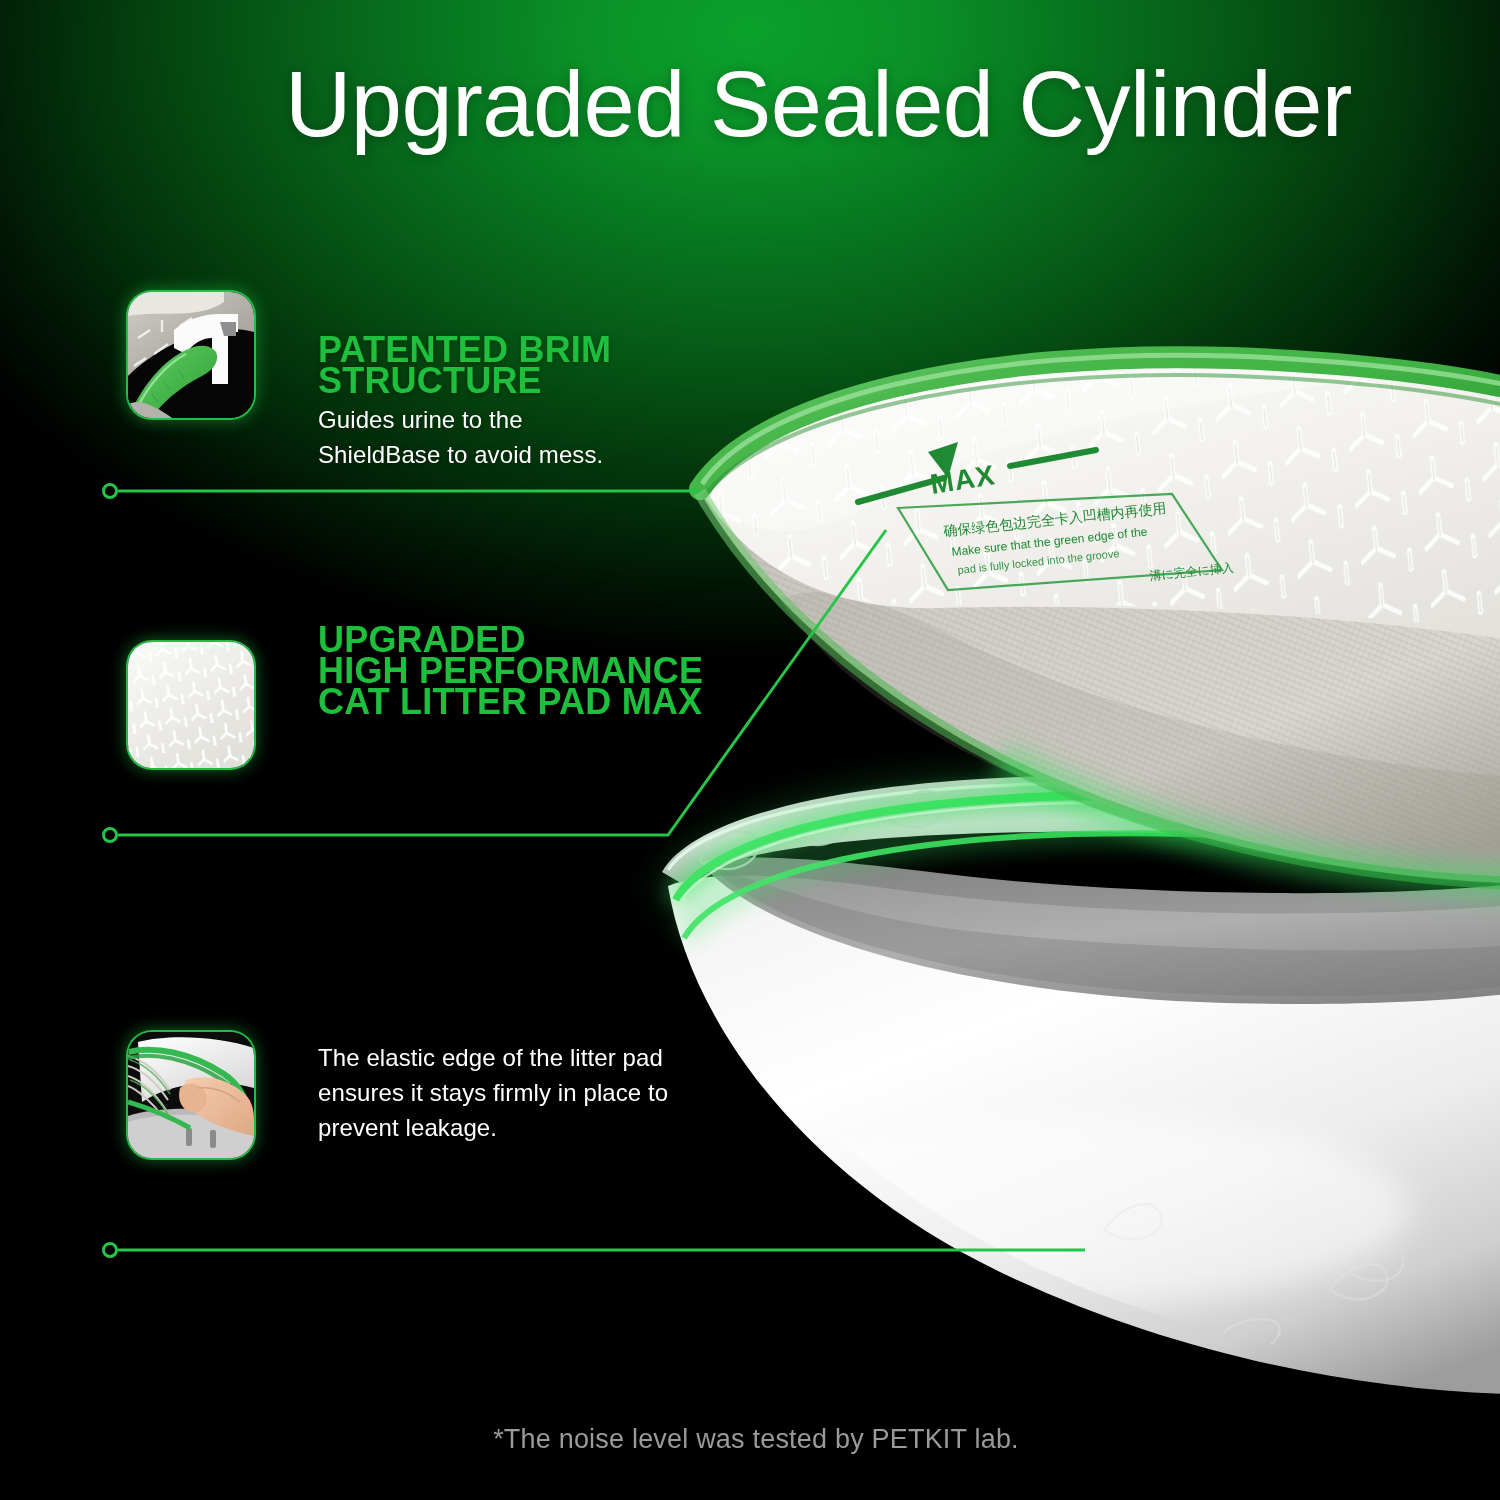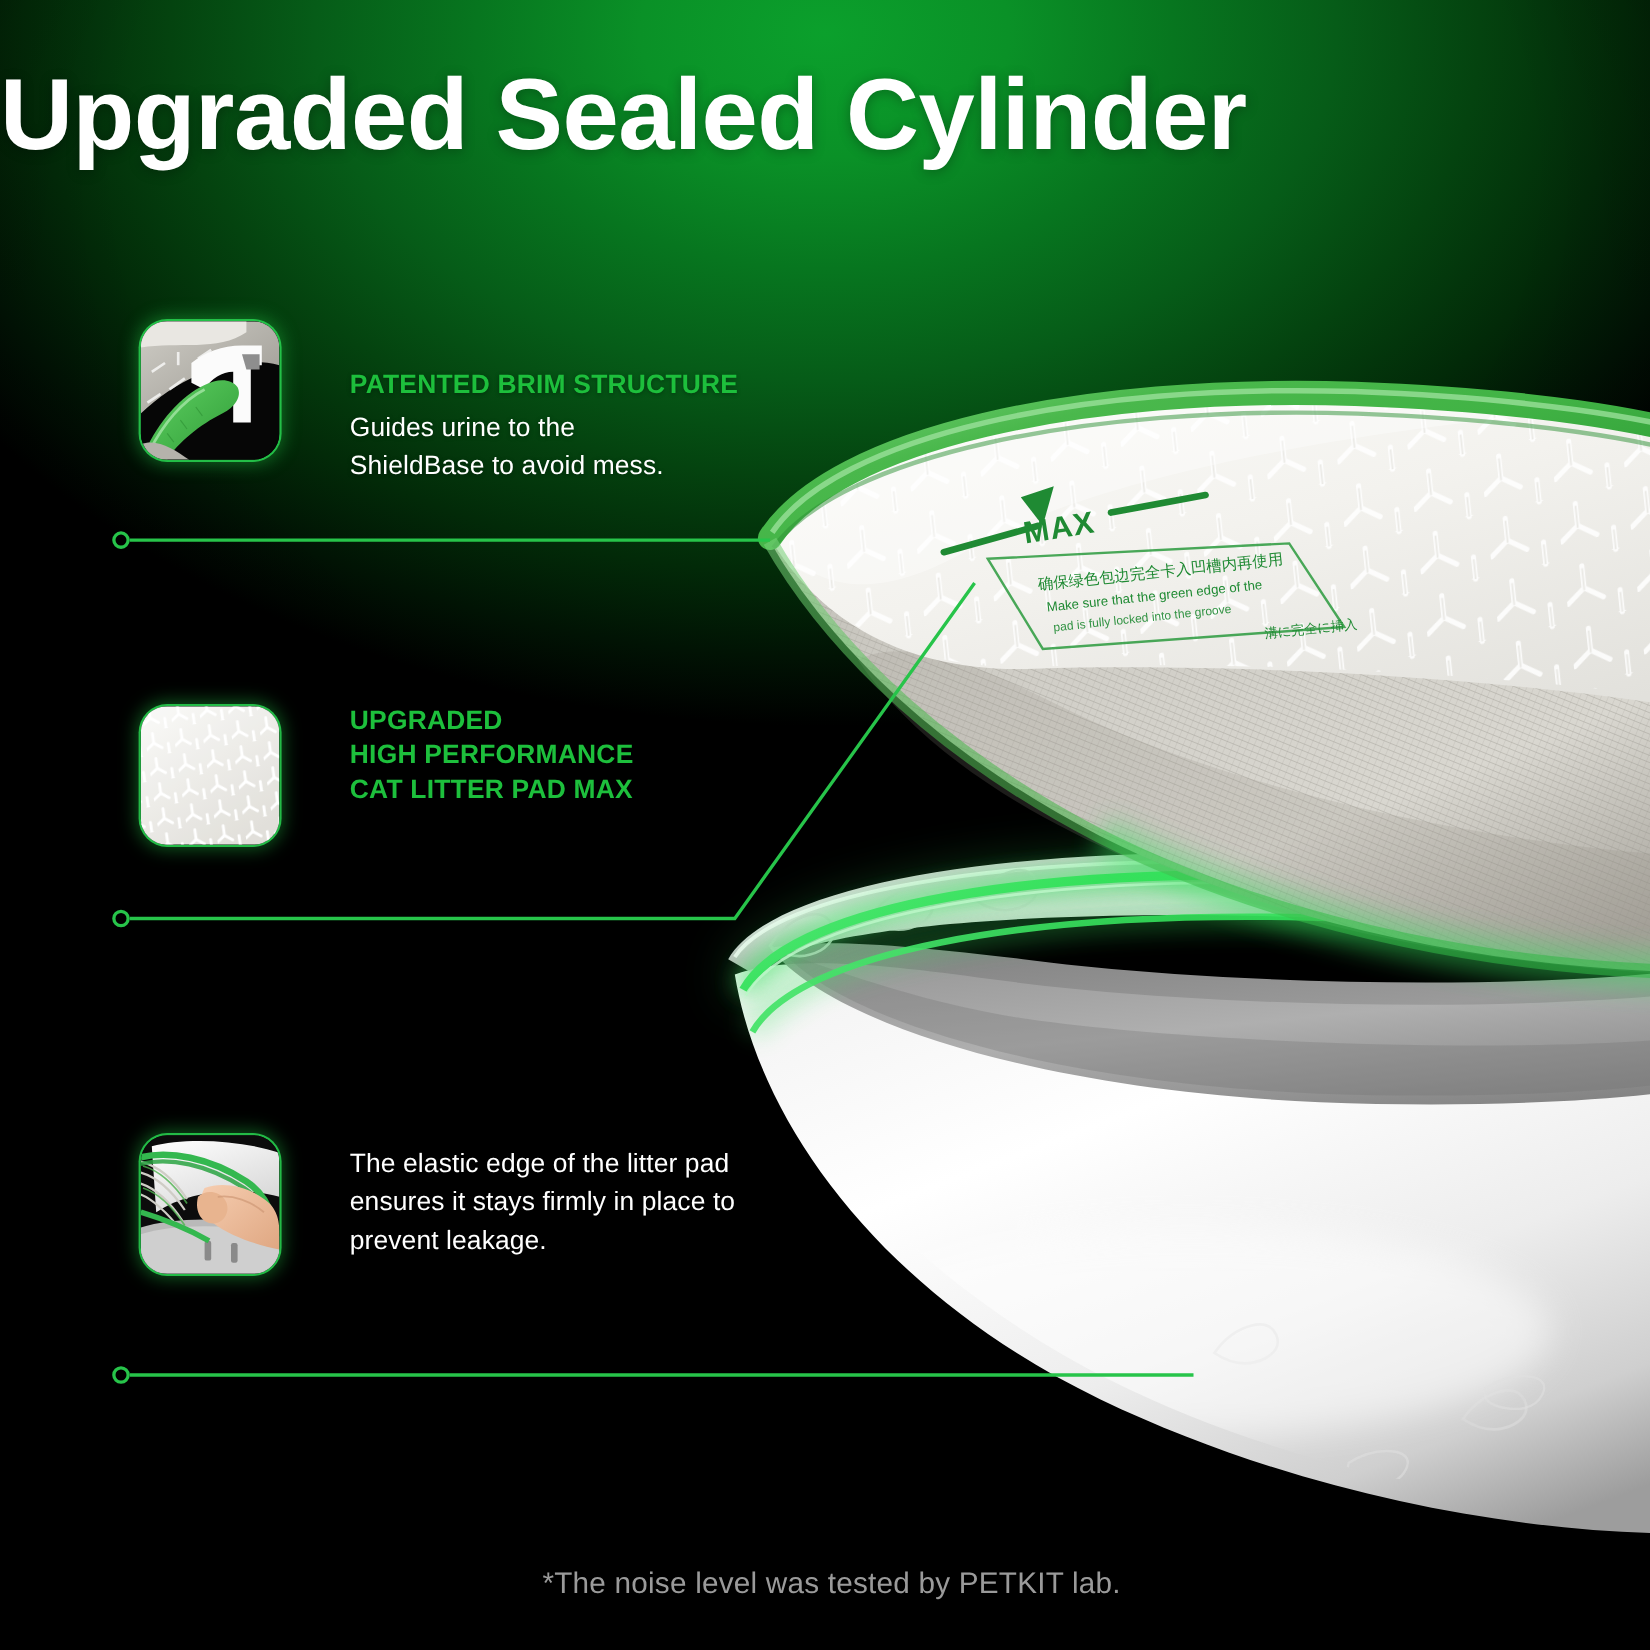--- a/index.html
+++ b/index.html
@@ -23,24 +23,24 @@
   }
   #bg-vignette {
     position:absolute; inset:0;
     background:radial-gradient(ellipse 95% 70% at 50% 10%,
        rgba(0,0,0,0) 45%, rgba(0,0,0,0.45) 78%, rgba(0,0,0,0.85) 100%);
   }
 
   
   #title {
     position:absolute; top:56px; left:0; width:1352px;
-    text-align:left;
+    text-align:right;
     color:#ffffff;
     font-size:92px;
-    font-weight:bold;
+    font-weight:normal;
     letter-spacing:-0.5px;
     line-height:1.05;
     text-shadow:0 2px 12px rgba(0,0,0,0.30);
     white-space:nowrap;
   }
 
   
   #product { position:absolute; inset:0; }
 
   
@@ -53,21 +53,21 @@
     box-shadow:0 0 0 2px rgba(40,210,80,0.85),
                0 0 16px 3px rgba(35,200,70,0.45);
     background:#0a0a0a;
   }
   .thumb svg { display:block; width:100%; height:100%; }
 
   .ctext { position:absolute; }
   .chead {
     color:#1dbf3c;
     font-weight:bold;
-    font-size:24px;
+    font-size:36px;
     line-height:31px;
     letter-spacing:0.2px;
     white-space:pre-line;
     text-shadow:0 1px 4px rgba(0,0,0,0.35);
   }
   .cbody {
     color:#ffffff;
     font-size:24px;
     line-height:35px;
     letter-spacing:0.1px;
@@ -397,21 +397,21 @@
               <path d="M20 23 L 13 28"></path>
               <path d="M20 23 L 27 28"></path>
           </g>
         </pattern>
       </defs>
       <rect width="126" height="126" fill="url(#t2bg)"></rect>
       <rect width="126" height="126" fill="url(#t2y)"></rect>
       <rect width="126" height="126" fill="#ffffff" opacity="0.10"></rect>
     </svg>
   </div>
-  <div class="ctext" style="left:318px; top:624px; width:480px;margin-top:16px;">
+  <div class="ctext" style="left:318px; top:624px; width:480px;">
     <div class="chead">UPGRADED
 HIGH PERFORMANCE
 CAT LITTER PAD MAX</div>
   </div>
 </div>
 
 <div class="callout">
   <div class="thumb" style="left:128px; top:1032px;">
     <svg viewBox="0 0 126 126">
       <defs>

